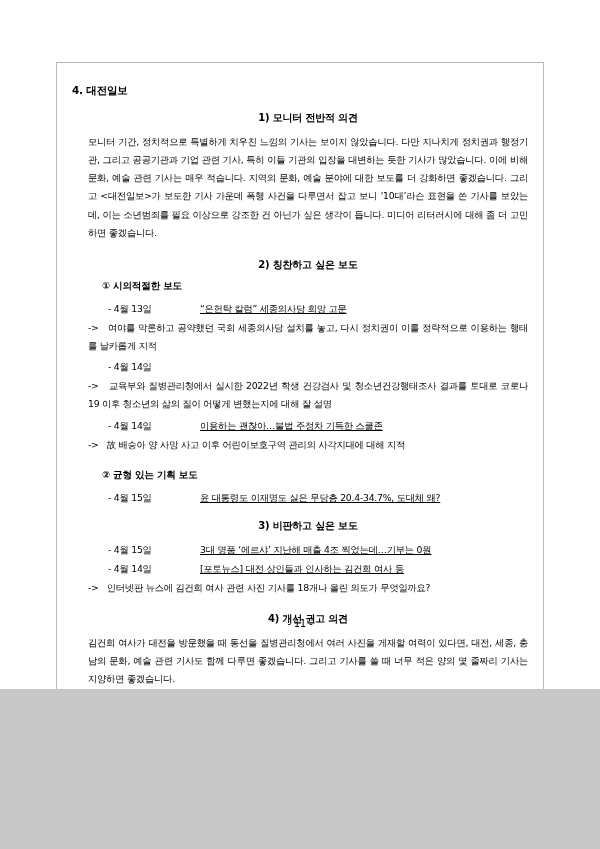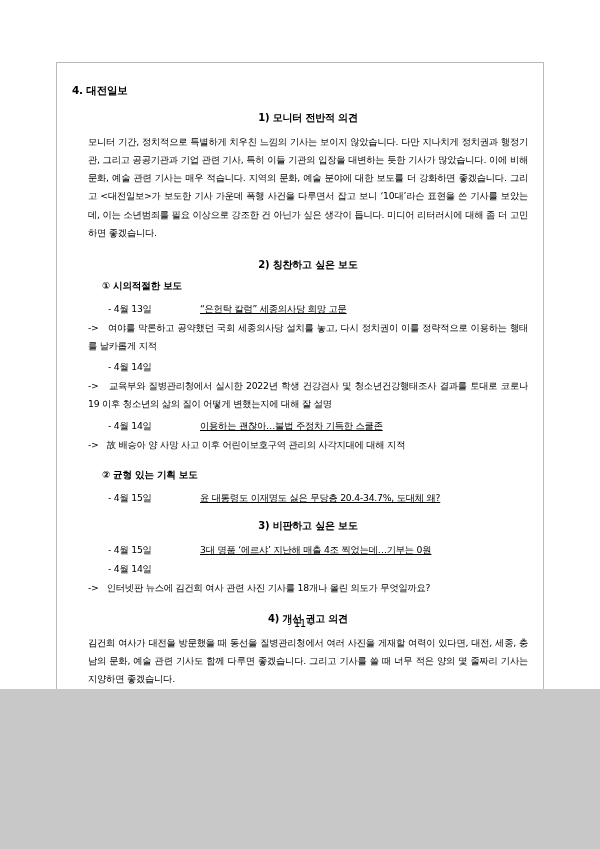--- a/index.html
+++ b/index.html
@@ -151,20 +151,21 @@
     <div class="gapmd"></div>
 
     <div class="h2">3) 비판하고 싶은 보도</div>
     <div class="datarow">
       <span class="dt">- 4월 15일</span>
       <span class="ti">3대 명품 ‘에르샤’ 지난해 매출 4조 찍었는데…기부는 0원</span>
     </div>
 
     <div class="datarow">
       <span class="dt">- 4월 14일</span>
+      <span class="ti">[포토뉴스] 대전 상인들과 인사하는 김건희 여사 등</span>
     </div>
     <div class="arrow">-&gt; &nbsp;&nbsp;인터넷판 뉴스에 김건희 여사 관련 사진 기사를 18개나 올린 의도가 무엇일까요?</div>
 
     <div class="gapmd"></div>
 
     <div class="h2">4) 개선 권고 의견</div>
     <div class="para">김건희 여사가 대전을 방문했을 때 동선을 질병관리청에서 여러 사진을 게재할 여력이 있다면, 대전, 세종, 충남의 문화, 예술 관련 기사도 함께 다루면 좋겠습니다. 그리고 기사를 쓸 때 너무 적은 양의 몇 줄짜리 기사는 지양하면 좋겠습니다.</div>
   </div>
 
   <div class="footer">- 11 -</div>

